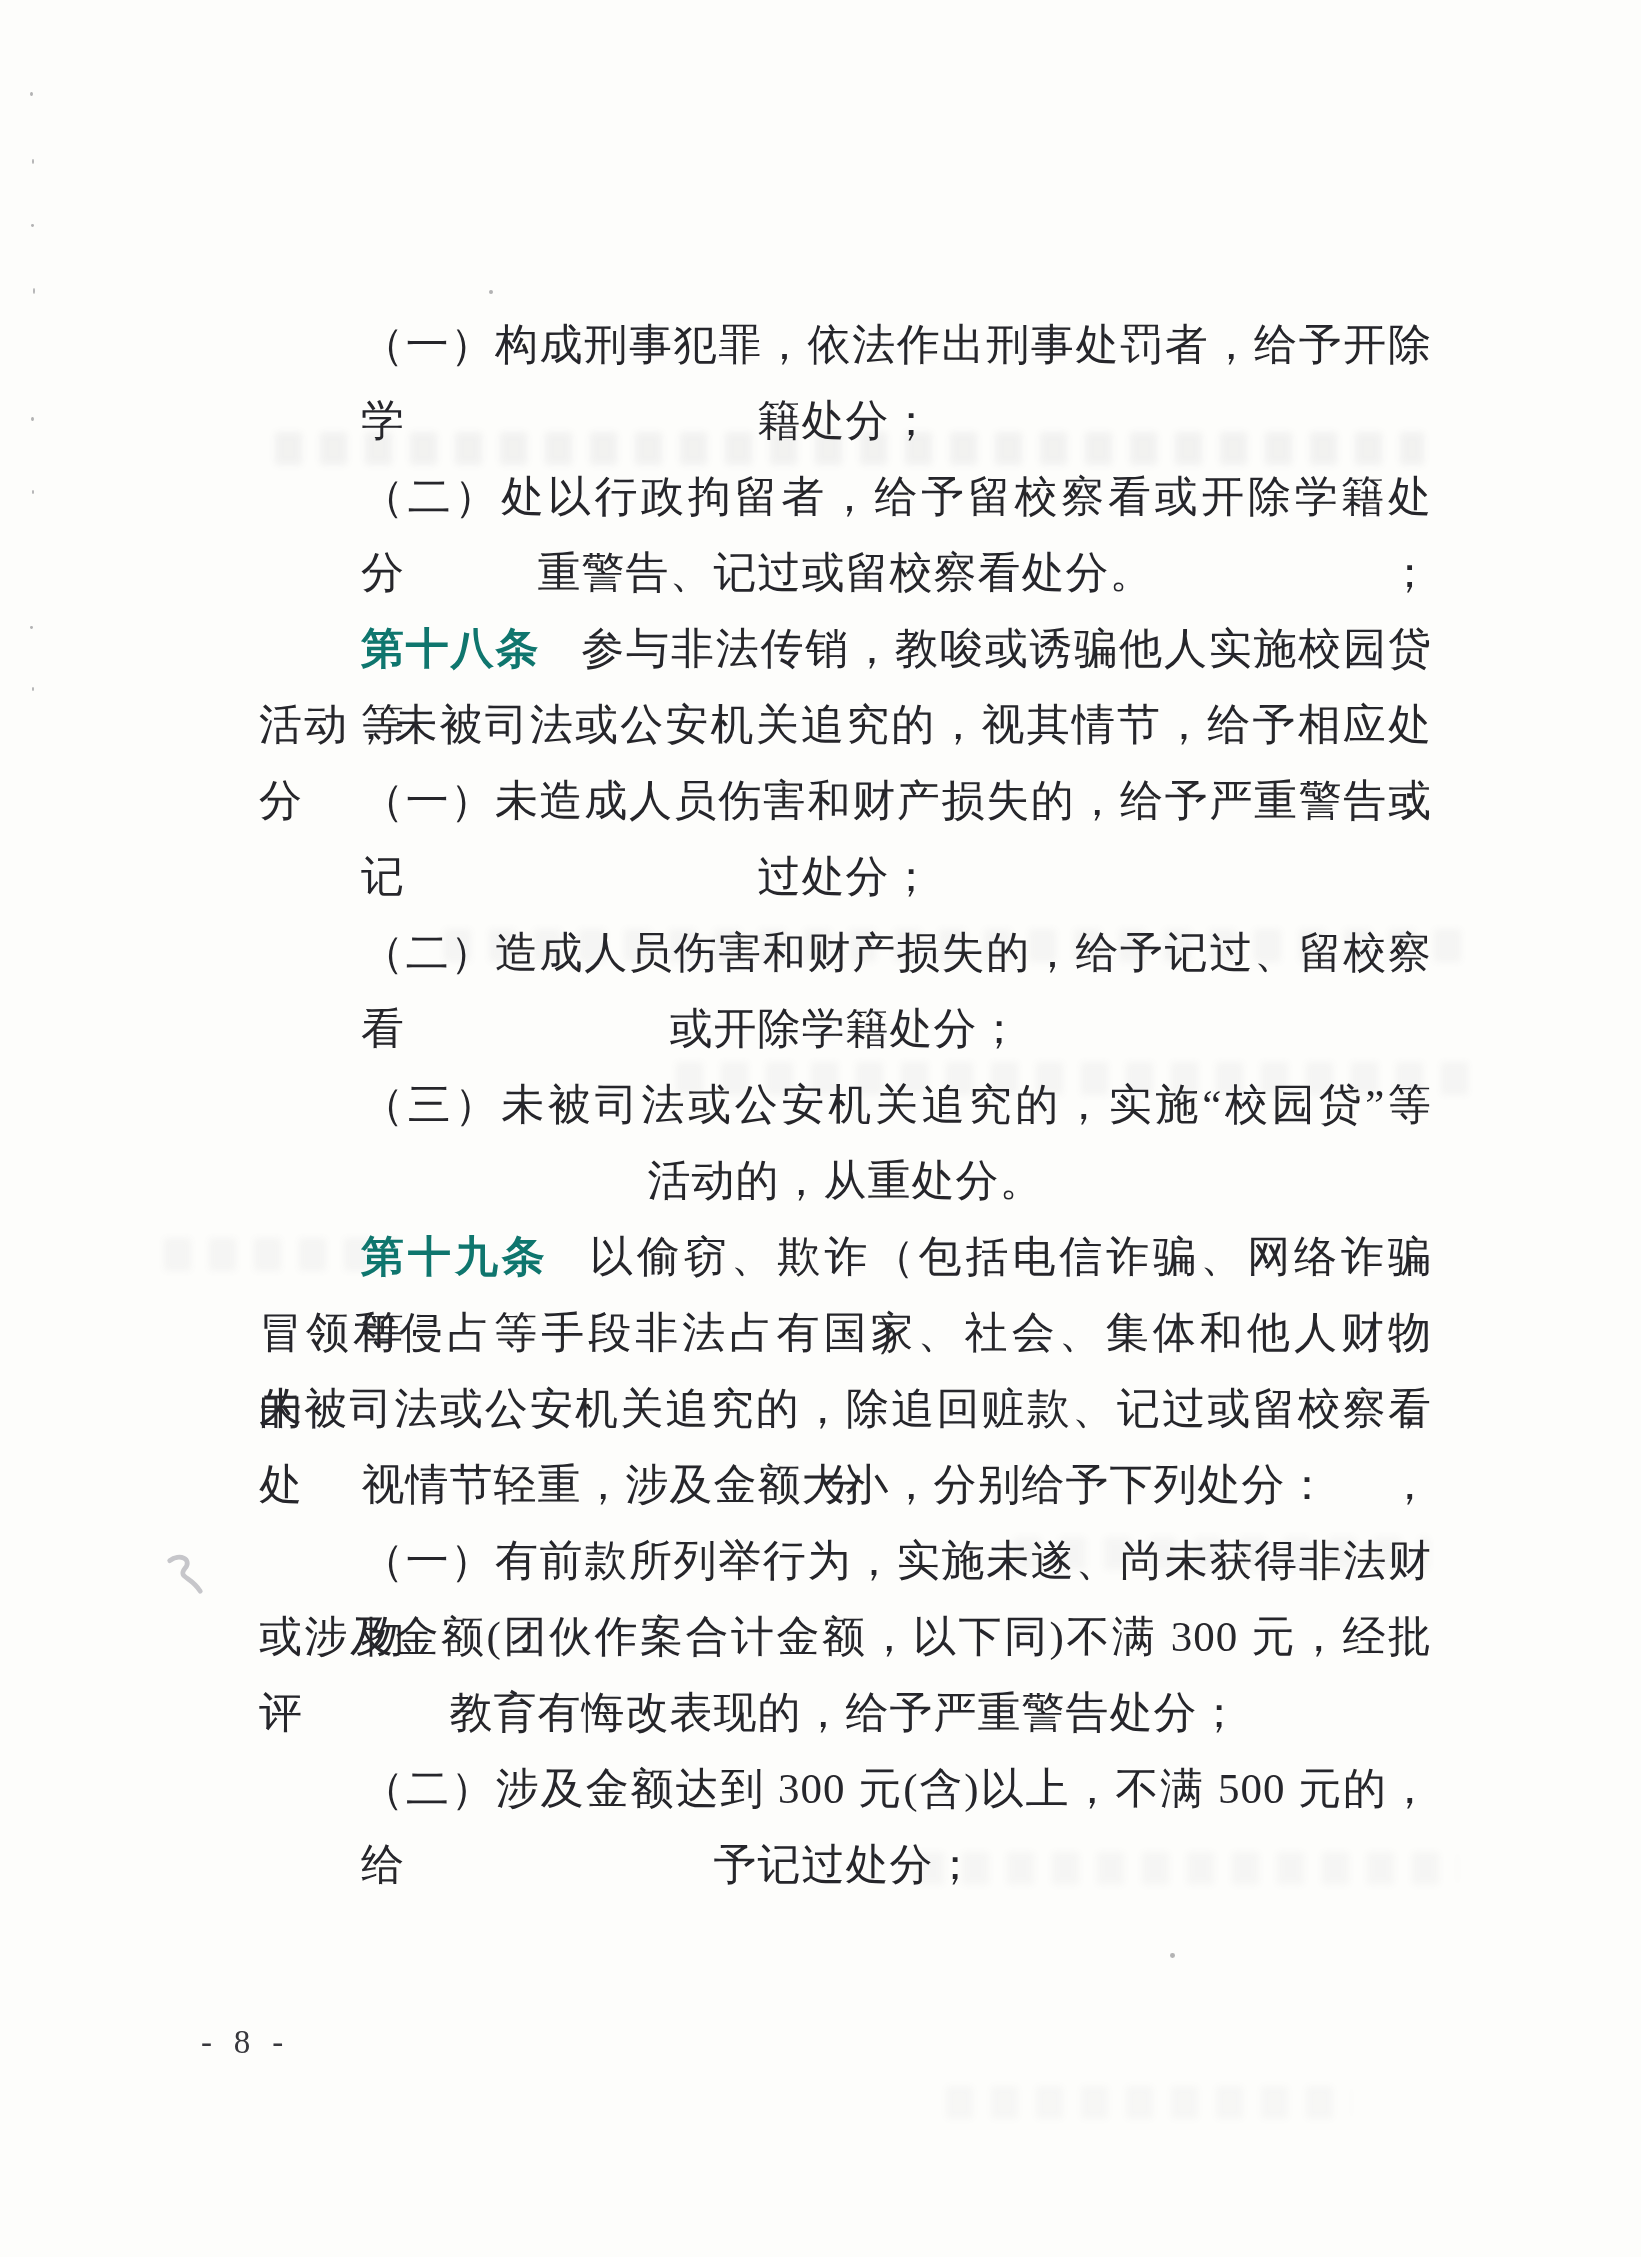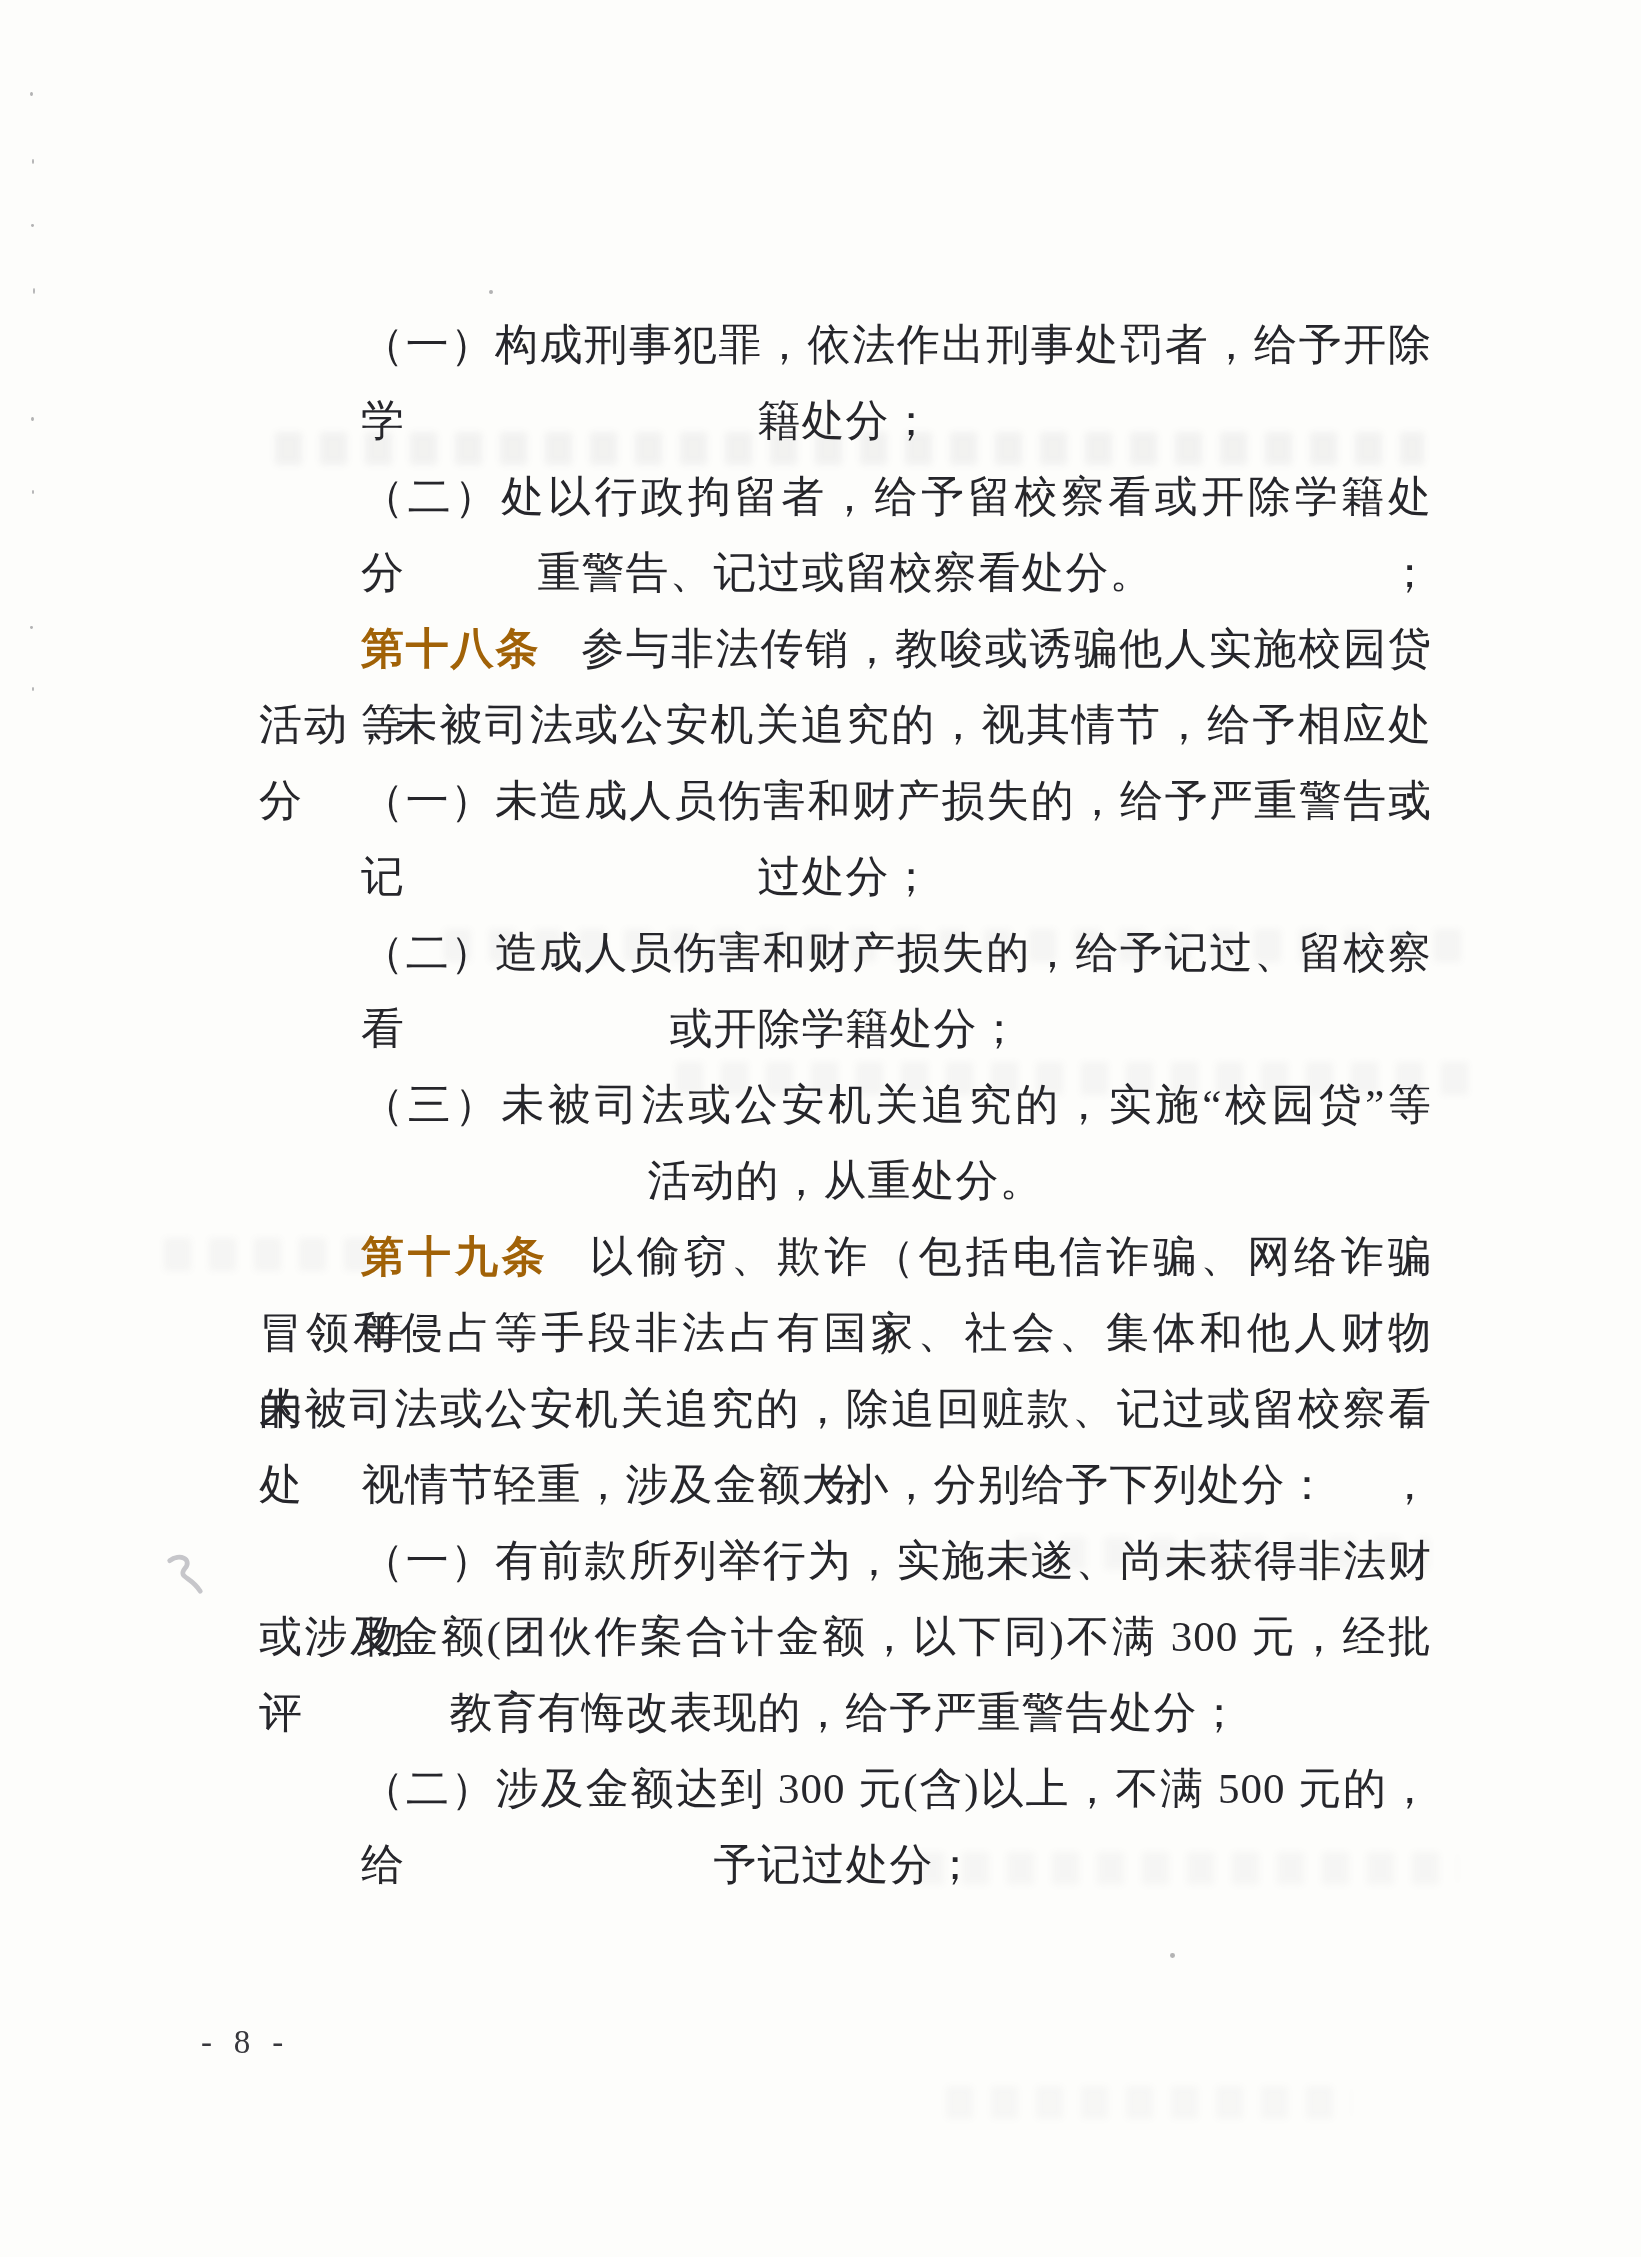--- a/index.html
+++ b/index.html
@@ -24,21 +24,21 @@
     white-space:nowrap;
     text-align:center;
   }
   .line.fill{
     white-space:normal;
     text-align:justify;
     text-align-last:justify;
   }
   .line.indent{padding-left:102px;}
   .line.indent.fill{padding-left:102px;}
-  .term{font-weight:700;margin-right:41px;color:#a16207;}
+  .term{font-weight:700;margin-right:41px;color:#0f766e;}
   .page-number{
     position:absolute;
     left:201px;top:2024px;
     font-size:33px;
     letter-spacing:6.8px;
     color:#38383d;
   }
   
   .ghost{
     position:absolute;

